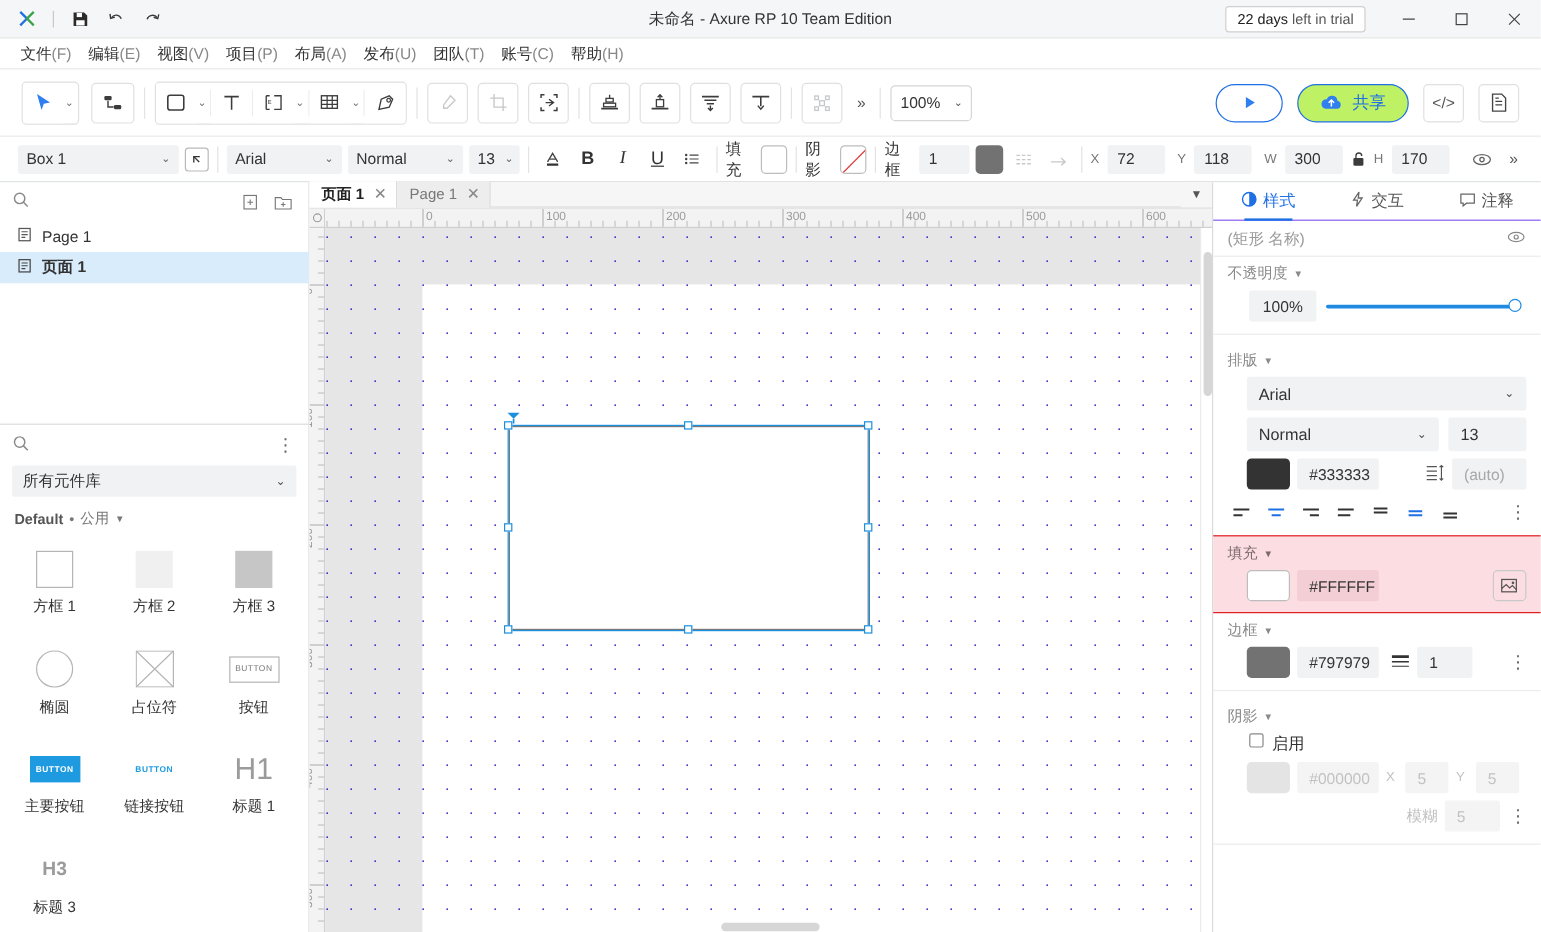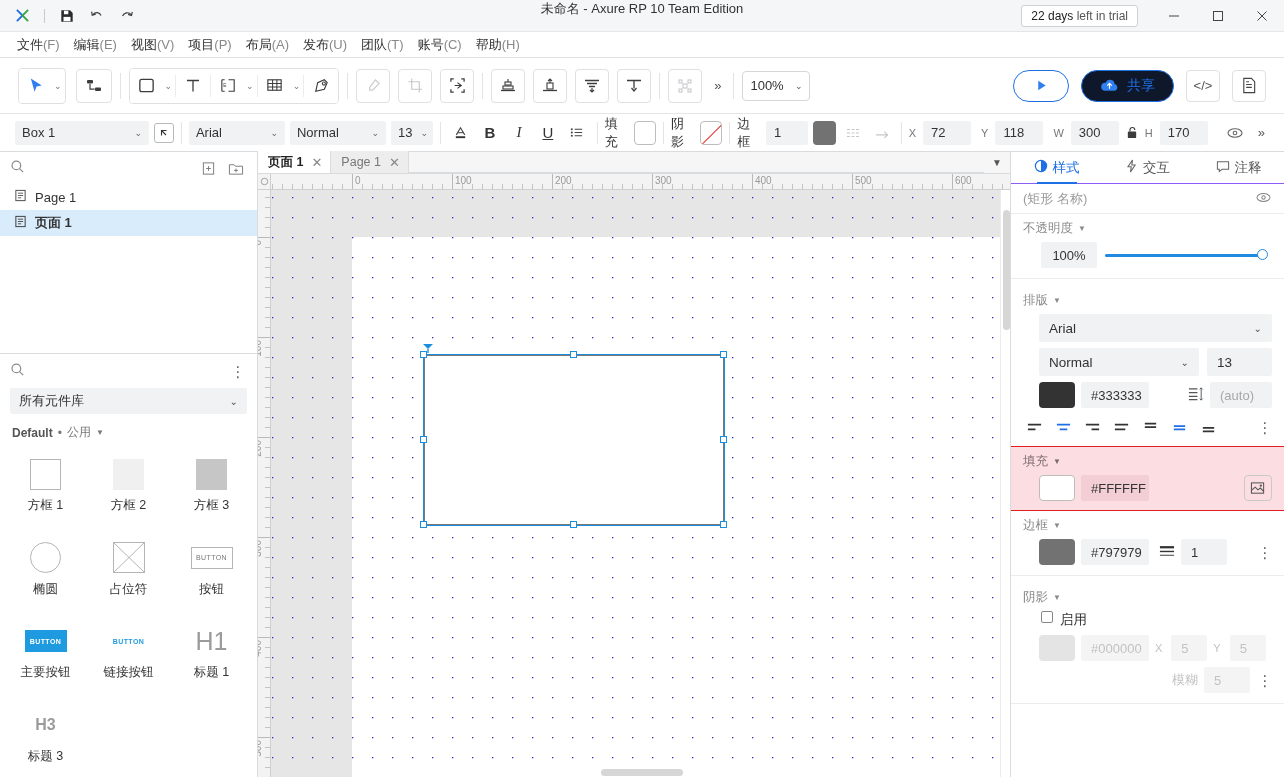--- a/index.html
+++ b/index.html
@@ -9,21 +9,21 @@
     overflow: hidden;
     font-family: "Liberation Sans", "DejaVu Sans", sans-serif;
     font-size: 13px;
     color: #333;
     background: #ffffff;
   }
   .app { width: 1284px; height: 777px; display: flex; flex-direction: column; position: relative; }
 
   
   .titlebar {
-    height: 32px; background: #f5f6f7; display: flex; 
+    height: 32px; background: #f5f6f7; display: flex; align-items: center;
     border-bottom: 1px solid #e6e6e6; position: relative; flex: none;
   }
   .tb-left { display: flex; align-items: center; padding-left: 8px; gap: 2px; }
   .tb-icon {
     width: 28px; height: 26px; display: flex; align-items: center; justify-content: center;
     cursor: pointer; border-radius: 3px;
   }
   .tb-sep { width: 1px; height: 14px; background: #c8c8c8; margin: 0 6px; }
   .tb-title {
     position: absolute; left: 0; right: 0; text-align: center; font-size: 13px;
@@ -76,21 +76,21 @@
     padding: 0 7px; font-size: 13px; cursor: pointer; background: #fff; color: #333;
   }
   .preview-btn {
     width: 56px; height: 32px; border: 1.5px solid #1f6fe5; border-radius: 16px;
     display: flex; align-items: center; justify-content: center; cursor: pointer;
     color: #1f6fe5; background: #fff;
   }
   .share-btn {
     height: 32px; border: 1.5px solid #1f6fe5; border-radius: 16px; padding: 0 18px;
     display: flex; align-items: center; gap: 8px; cursor: pointer; color: #1f6fe5;
-    background: #0f172a; font-size: 14px;
+    background: #bef264; font-size: 14px;
   }
   .chev2 { font-size: 13px; color: #555; padding: 0 6px; cursor: pointer; letter-spacing: -2px; }
 
   
   .propbar {
     height: 38px; background: #fff; display: flex; align-items: center;
     border-bottom: 1px solid #d9dcdf; flex: none; padding: 0 8px; font-size: 13px;
   }
   .pg { display: flex; align-items: center; height: 100%; padding: 0 7px; gap: 5px; }
   .pdiv { width: 1px; height: 22px; background: #e3e3e3; }

